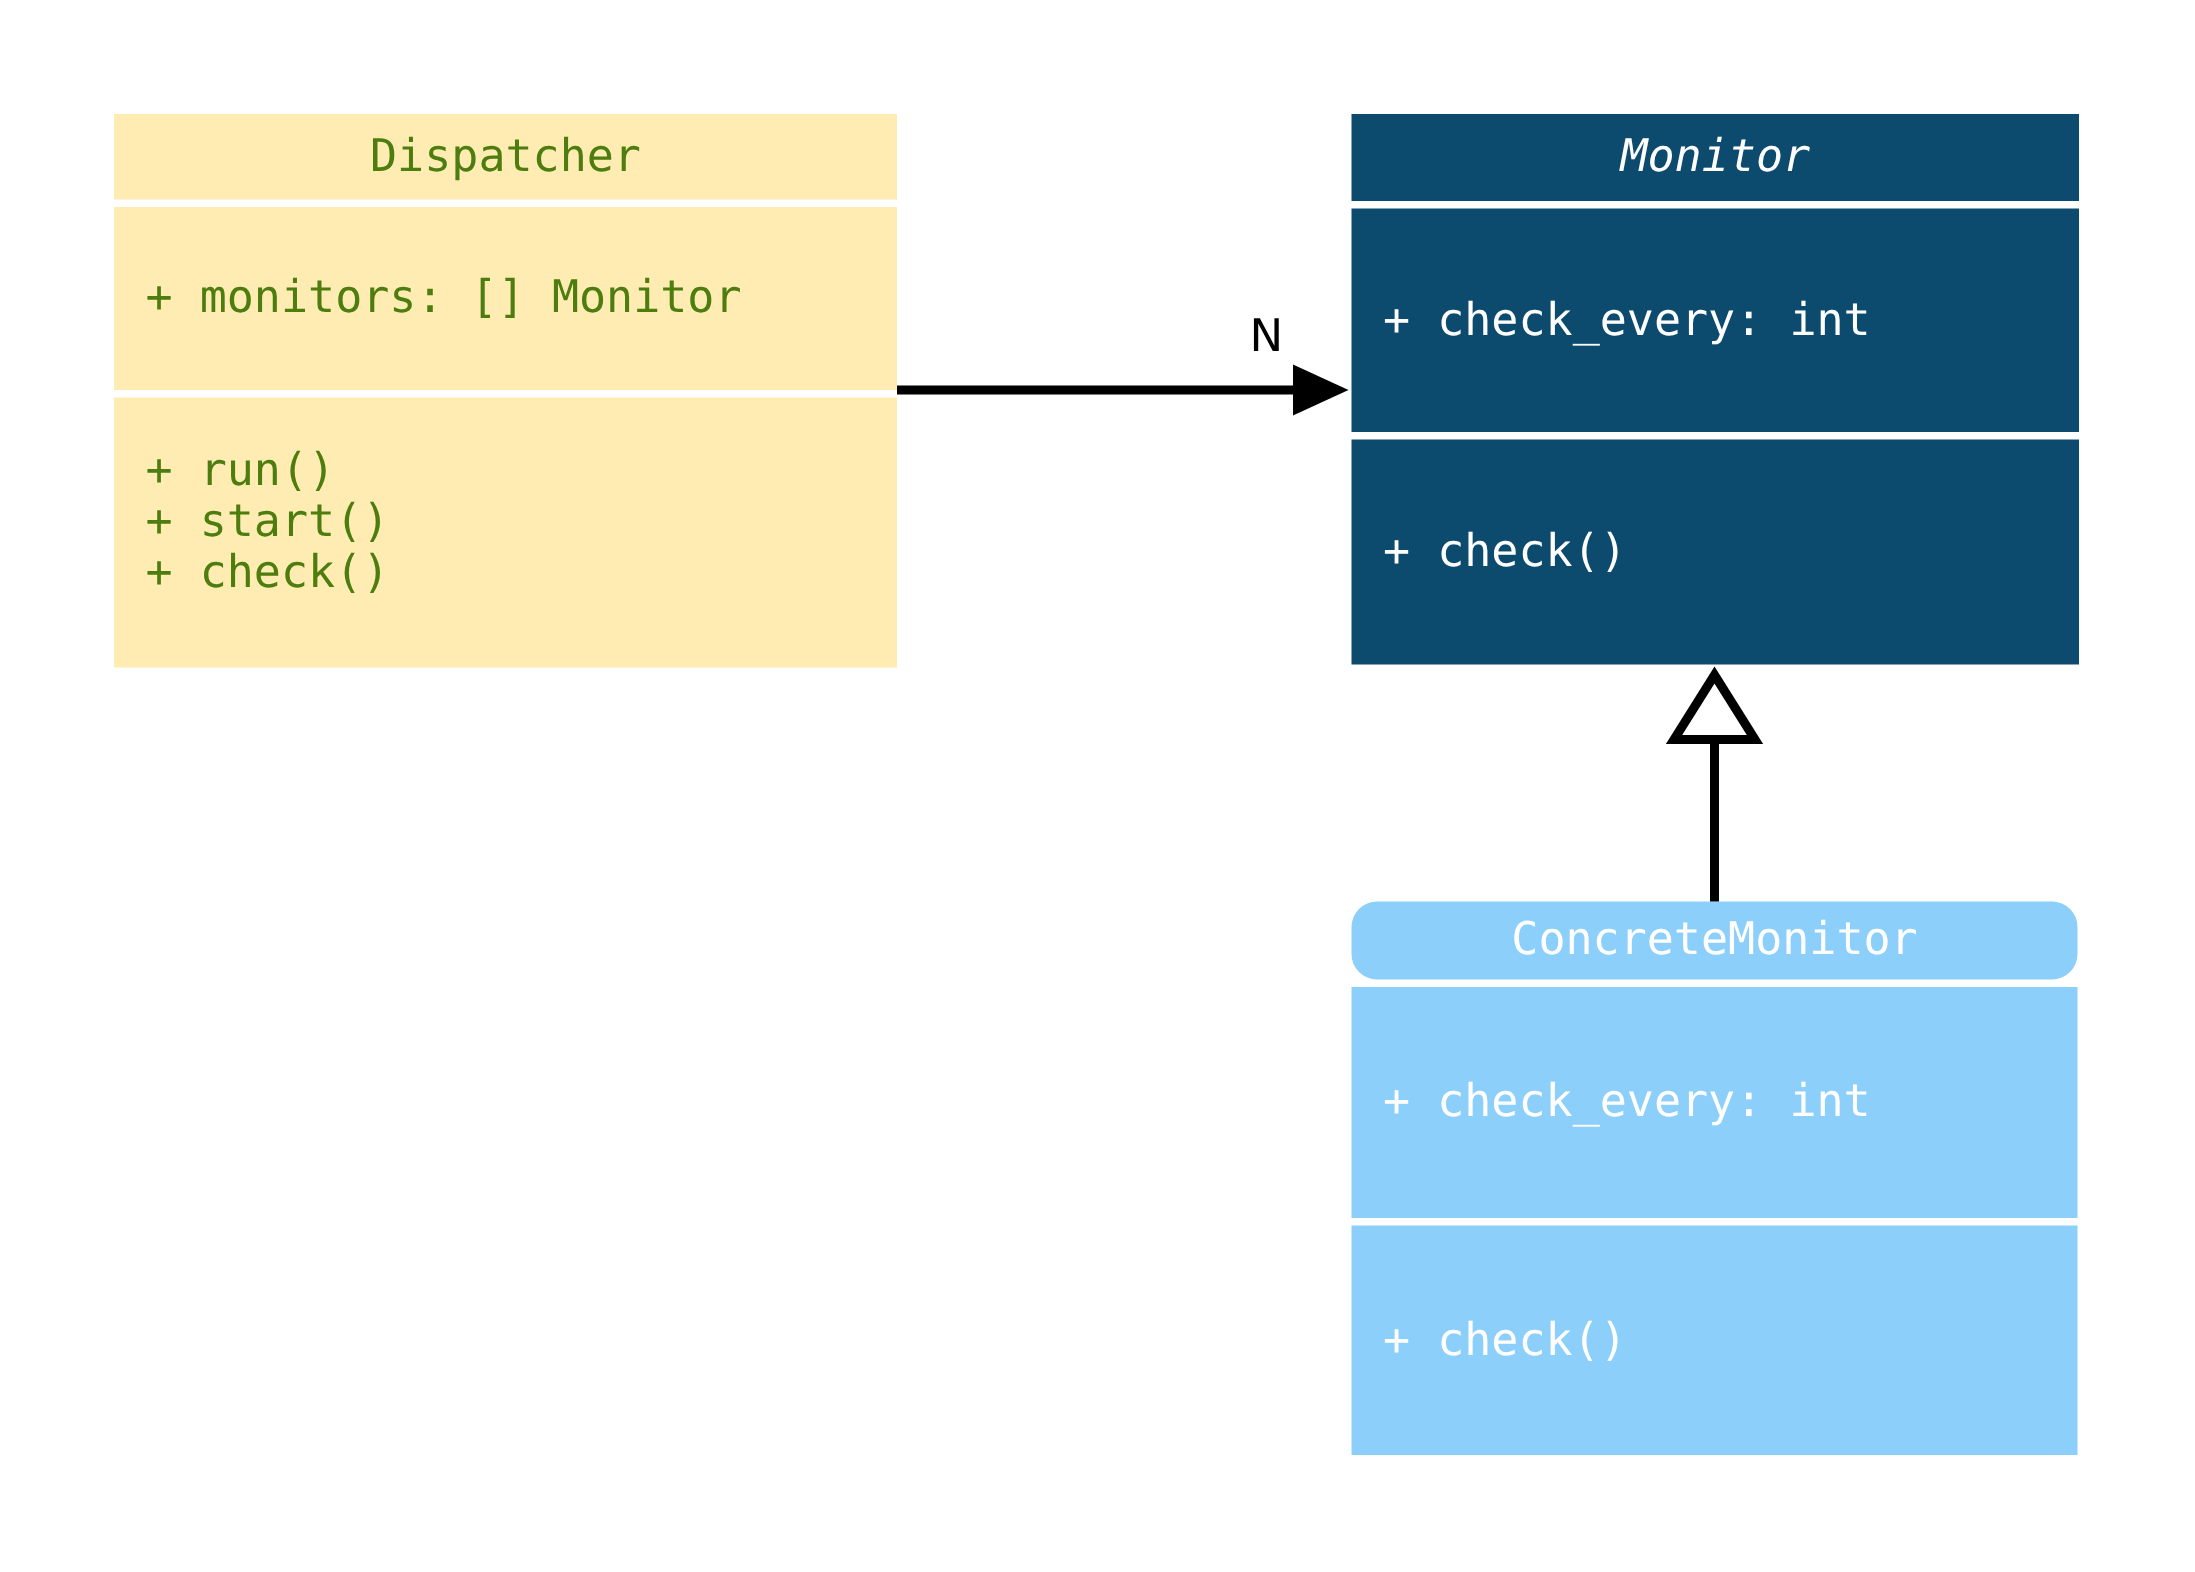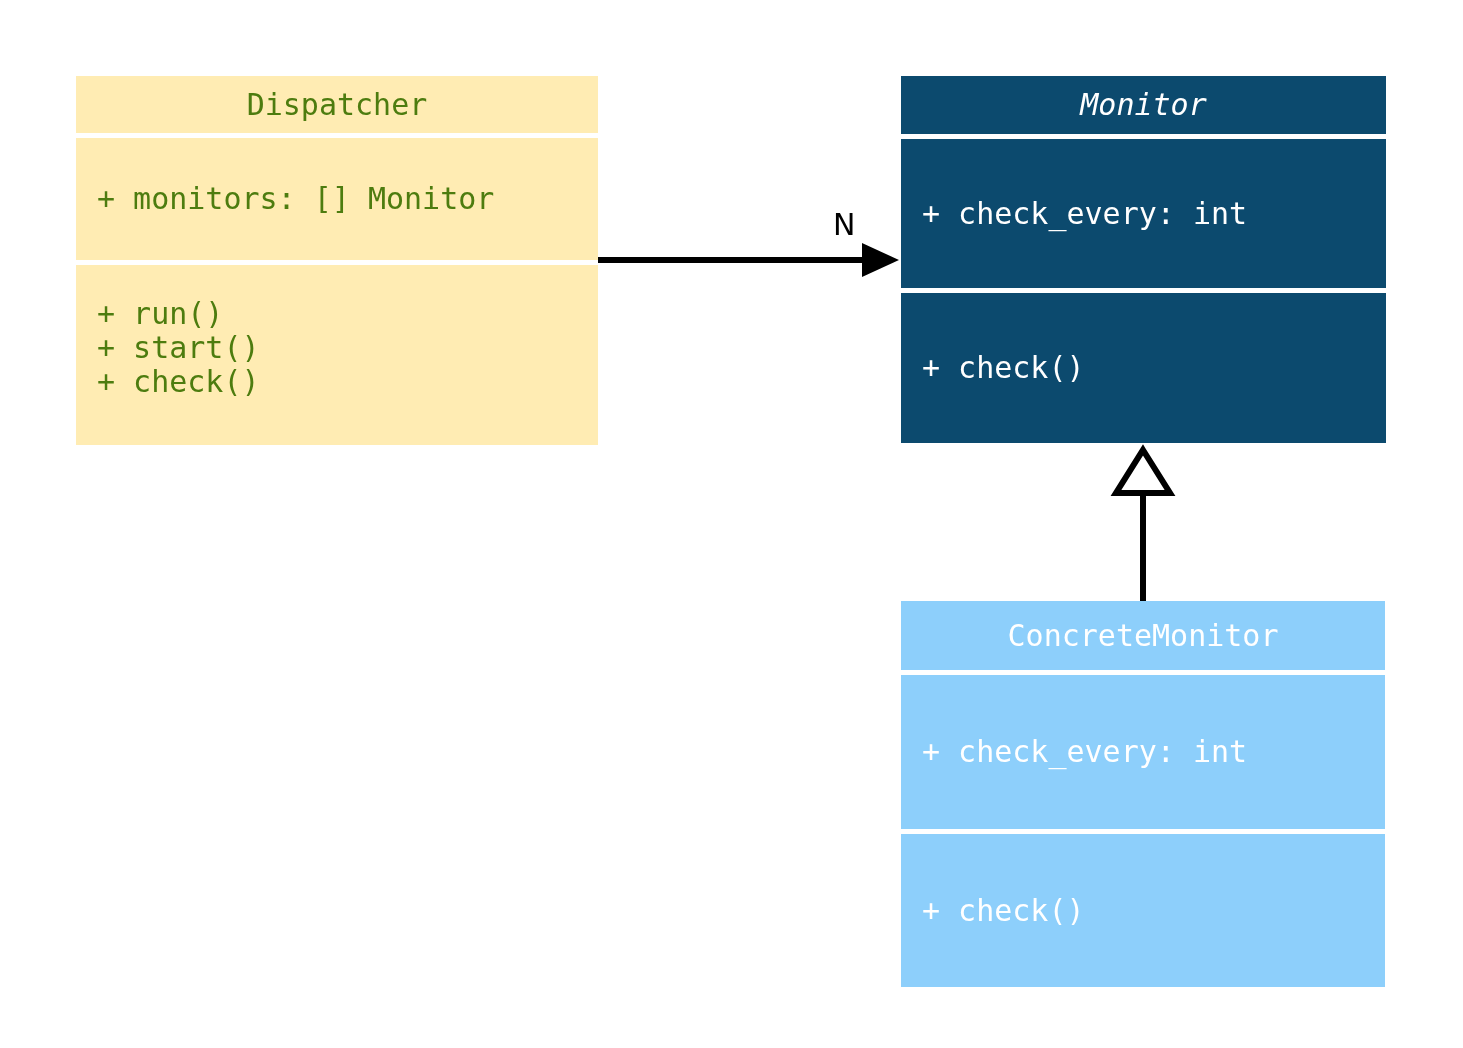--- a/index.html
+++ b/index.html
@@ -125,21 +125,21 @@
 
     <div style="height:5px;"></div>
 
     <div class="compartment members-compartment" style="height:150px;">
       <div class="member-line">+ check()</div>
     </div>
   </div>
 
   <div class="uml-class box-concrete" style="left:901px; top:601px; width:484px; height:369px;">
 
-    <div class="compartment title-compartment" style="height:69px;">
+    <div class="compartment title-compartment" style="height:52px;border-radius:17px;">
       <span class="title-text">ConcreteMonitor</span>
     </div>
 
     <div style="height:5px;"></div>
 
     <div class="compartment members-compartment" style="height:154px;">
       <div class="member-line">+ check_every: int</div>
     </div>
 
     <div style="height:5px;"></div>

